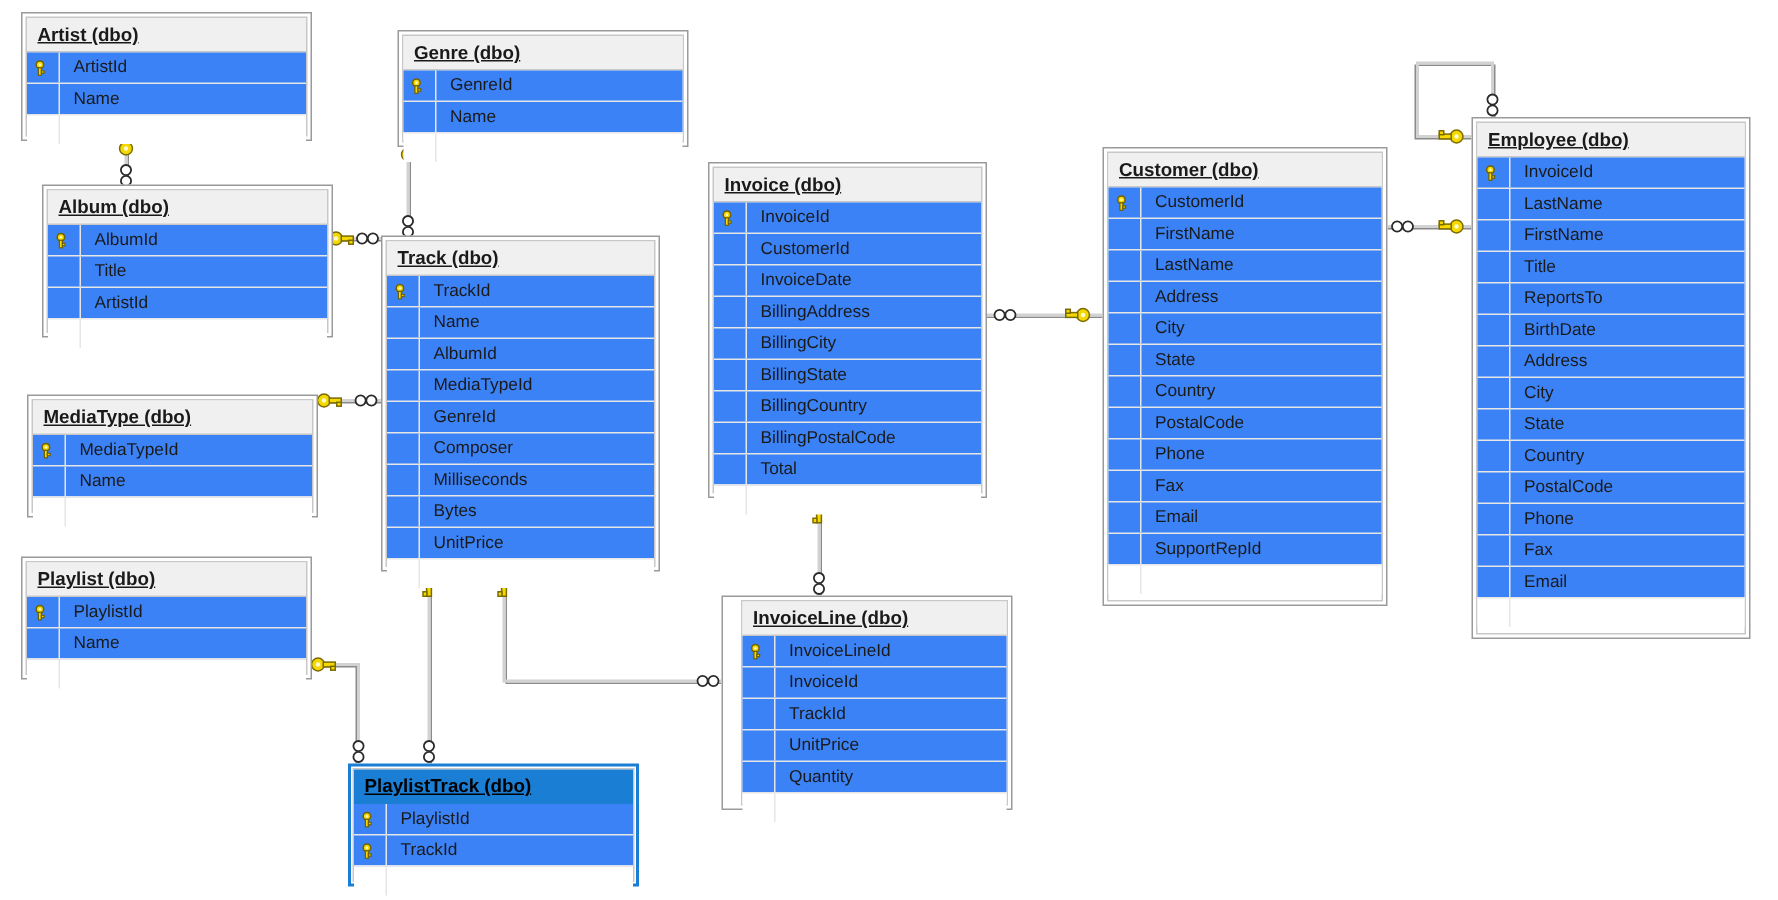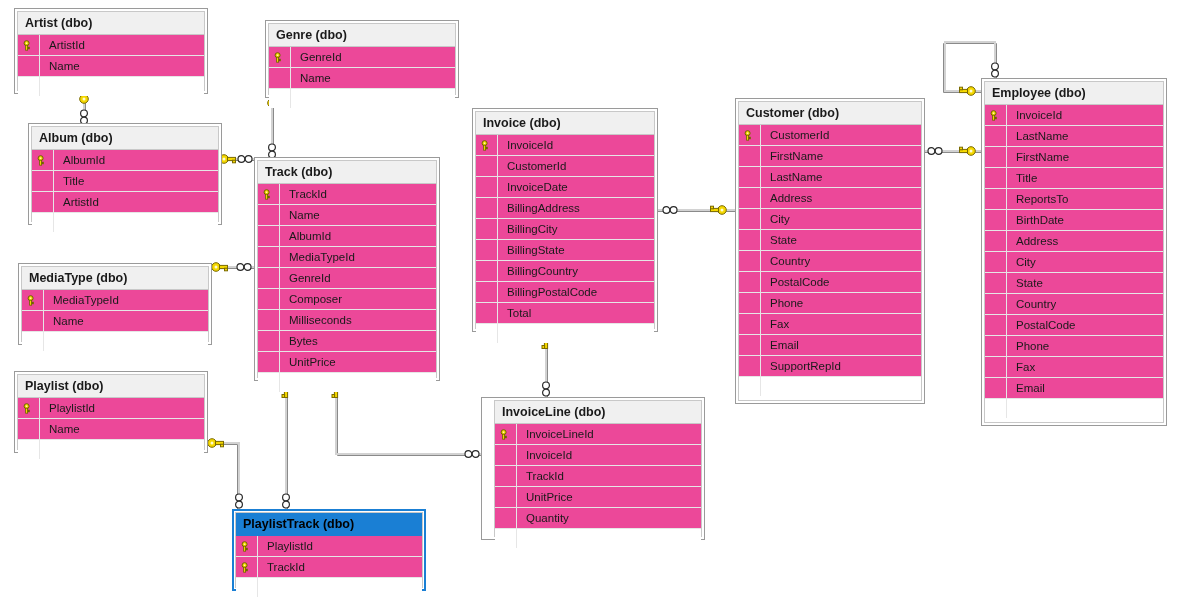--- a/index.html
+++ b/index.html
@@ -56,28 +56,29 @@
     background: #f0f0f0;
     color: #1a1a1a;
     font-weight: bold;
     font-size: 12.5px;
     line-height: 22px;
     height: 22px;
     padding: 0 0 0 7px;
     border-bottom: 1px solid #c8c8c8;
     white-space: nowrap;
     overflow: hidden;
+    text-decoration: underline;
   }
   .tbl.selected .tbl-head {
     background: #1a7fd4;
     color: #000000;
     border-bottom: 1px solid #1a7fd4;
   }
   .rows {
-    background: #ec4899;
+    background: #3b82f6;
   }
   .row {
     display: flex;
     align-items: center;
     height: 20px;
     border-bottom: 1px solid #e6e6e6;
     font-size: 11.5px;
     color: #1a1a1a;
     white-space: nowrap;
   }
@@ -502,21 +503,21 @@
             <div class="row">
               <div class="gutter"></div>
               <div class="fname">Total</div>
             </div>
           </div>
           <div class="filler">
             <div class="gutter-fill"></div>
           </div>
         </div>
       </div>
-      <div class="tbl" style="left: 481px; top: 397px; width: 224px; height: 143px; padding-left: 12px;">
+      <div class="tbl" style="left: 481px; top: 397px; width: 194px; height: 143px; padding-left: 12px;">
         <div class="tbl-inner">
           <div class="tbl-head">InvoiceLine (dbo)</div>
           <div class="rows">
             <div class="row">
               <div class="gutter">
                 <svg class="keyicon" width="11" height="11" viewBox="0 0 11 11" xmlns="http://www.w3.org/2000/svg">
                   <circle cx="3.6" cy="3.2" r="2.5" fill="#f5d800" stroke="#6f6000" stroke-width="1"></circle>
                   <circle cx="3.6" cy="3.2" r="0.8" fill="#fffbd0"></circle>
                   <rect x="2.6" y="5.2" width="2" height="5" fill="#f5d800" stroke="#6f6000" stroke-width="0.8"></rect>
                   <rect x="4.6" y="7.2" width="1.8" height="1.6" fill="#f5d800" stroke="#6f6000" stroke-width="0.8"></rect>

